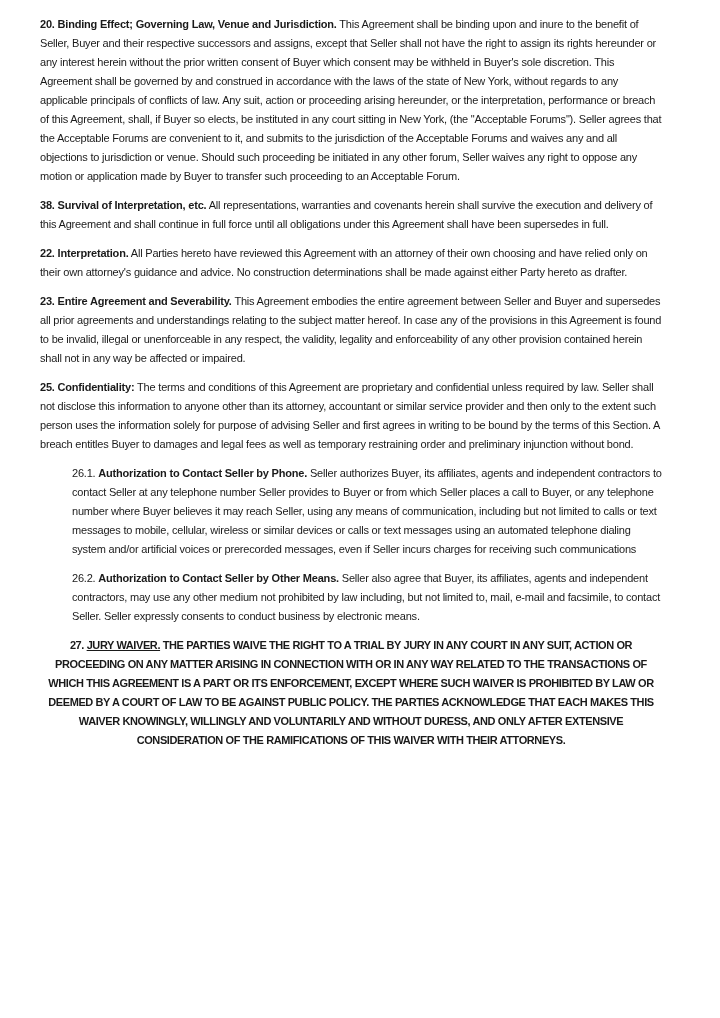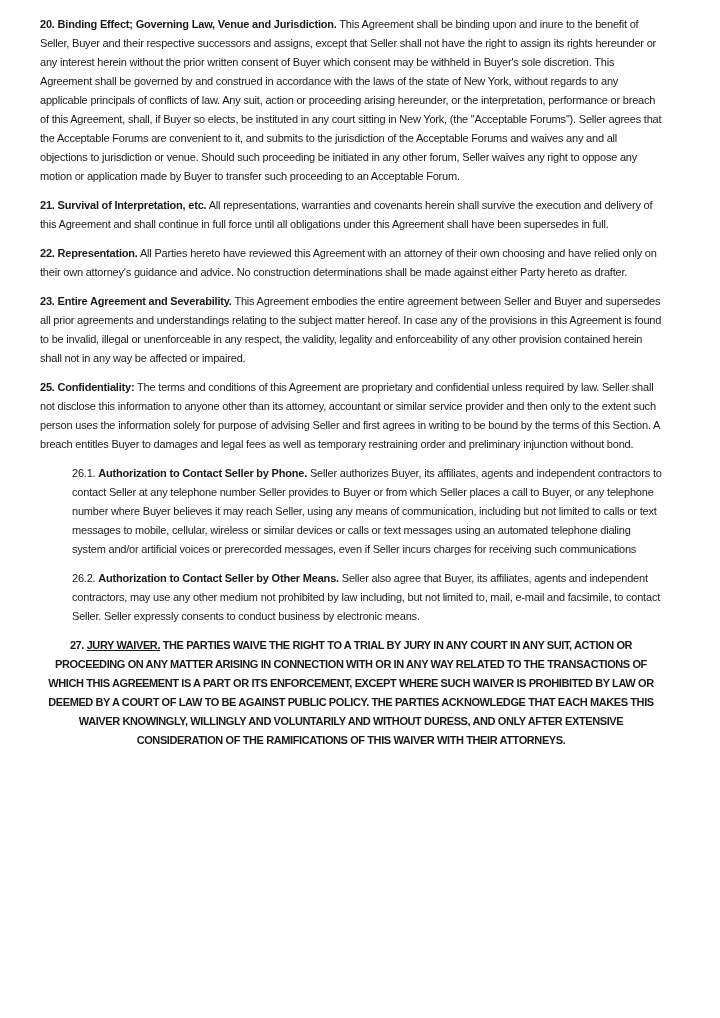--- a/index.html
+++ b/index.html
@@ -60,23 +60,23 @@
   }
 </style>
 </head>
 <body>
 
 <div class="page">
   <div class="content">
 
     <p class="para"><span class="b">20.</span> <span class="b">Binding Effect; Governing Law, Venue and Jurisdiction.</span> <span>This Agreement shall be binding upon and inure to the benefit of Seller, Buyer and their respective successors and assigns, except that Seller shall not have the right to assign its rights hereunder or any interest herein without the prior written consent of Buyer which consent may be withheld in Buyer's sole discretion. This Agreement shall be governed by and construed in accordance with the laws of the state of New York, without regards to any applicable principals of conflicts of law. Any suit, action or proceeding arising hereunder, or the interpretation, performance or breach of this Agreement, shall, if Buyer so elects, be instituted in any court sitting in New York, (the "Acceptable Forums"). Seller agrees that the Acceptable Forums are convenient to it, and submits to the jurisdiction of the Acceptable Forums and waives any and all objections to jurisdiction or venue. Should such proceeding be initiated in any other forum, Seller waives any right to oppose any motion or application made by Buyer to transfer such proceeding to an Acceptable Forum.</span></p>
 
-    <p class="para"><span class="b">21.</span> <span class="b">Survival of Interpretation, etc.</span> <span>All representations, warranties and covenants herein shall survive the execution and delivery of this Agreement and shall continue in full force until all obligations under this Agreement shall have been supersedes in full.</span></p>
+    <p class="para"><span class="b">38.</span> <span class="b">Survival of Interpretation, etc.</span> <span>All representations, warranties and covenants herein shall survive the execution and delivery of this Agreement and shall continue in full force until all obligations under this Agreement shall have been supersedes in full.</span></p>
 
-    <p class="para"><span class="b">22.</span> <span class="b">Representation.</span> <span>All Parties hereto have reviewed this Agreement with an attorney of their own choosing and have relied only on their own attorney's guidance and advice. No construction determinations shall be made against either Party hereto as drafter.</span></p>
+    <p class="para"><span class="b">22.</span> <span class="b">Interpretation.</span> <span>All Parties hereto have reviewed this Agreement with an attorney of their own choosing and have relied only on their own attorney's guidance and advice. No construction determinations shall be made against either Party hereto as drafter.</span></p>
 
     <p class="para"><span class="b">23.</span> <span class="b">Entire Agreement and Severability.</span> <span>This Agreement embodies the entire agreement between Seller and Buyer and supersedes all prior agreements and understandings relating to the subject matter hereof. In case any of the provisions in this Agreement is found to be invalid, illegal or unenforceable in any respect, the validity, legality and enforceability of any other provision contained herein shall not in any way be affected or impaired.</span></p>
 
 
     <p class="para"><span class="b">25.</span> <span class="b">Confidentiality:</span> <span>The terms and conditions of this Agreement are proprietary and confidential unless required by law. Seller shall not disclose this information to anyone other than its attorney, accountant or similar service provider and then only to the extent such person uses the information solely for purpose of advising Seller and first agrees in writing to be bound by the terms of this Section. A breach entitles Buyer to damages and legal fees as well as temporary restraining order and preliminary injunction without bond.</span></p>
 
 
     <p class="para sub"><span>26.1.</span> <span class="b">Authorization to Contact Seller by Phone.</span> <span>Seller authorizes Buyer, its affiliates, agents and independent contractors to contact Seller at any telephone number Seller provides to Buyer or from which Seller places a call to Buyer, or any telephone number where Buyer believes it may reach Seller, using any means of communication, including but not limited to calls or text messages to mobile, cellular, wireless or similar devices or calls or text messages using an automated telephone dialing system and/or artificial voices or prerecorded messages, even if Seller incurs charges for receiving such communications</span></p>
 
     <p class="para sub"><span>26.2.</span> <span class="b">Authorization to Contact Seller by Other Means.</span> <span>Seller also agree that Buyer, its affiliates, agents and independent contractors, may use any other medium not prohibited by law including, but not limited to, mail, e-mail and facsimile, to contact Seller. Seller expressly consents to conduct business by electronic means.</span></p>

